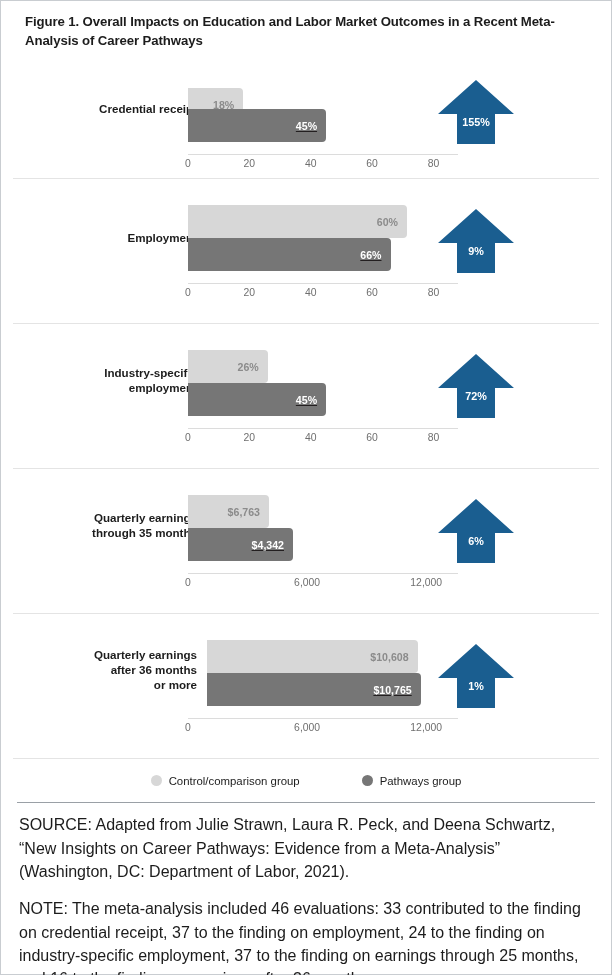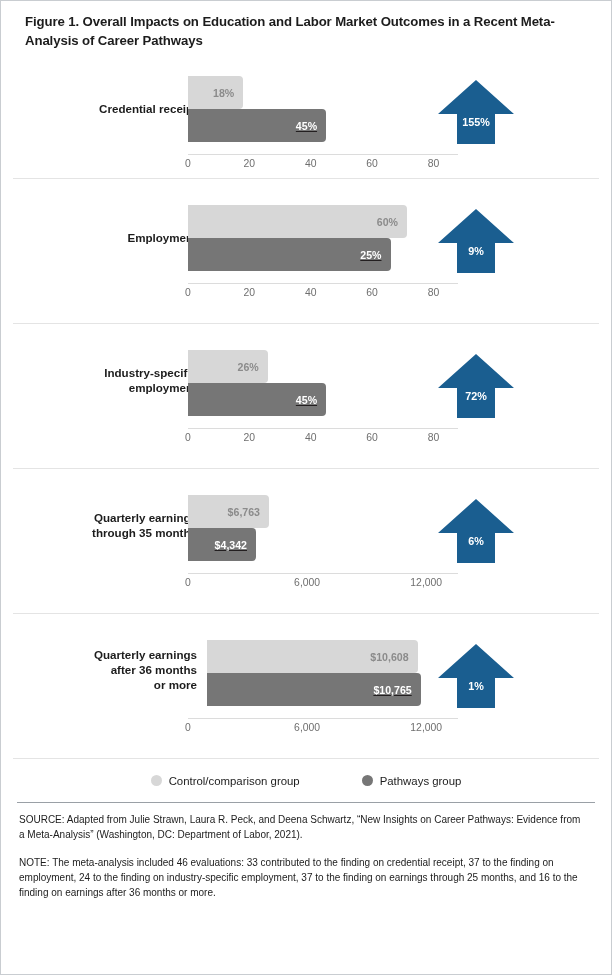--- a/index.html
+++ b/index.html
@@ -133,21 +133,21 @@
   .legend-dot.program { background: #767676; }
   .legend-text { font-size: 11.4px; color: #1c1c1c; }
 
   
   .notes-sep {
     border-top: 1px solid #9aa0a6;
     margin: 4px 16px 0 16px;
   }
   .note-block {
     padding: 10px 26px 0 18px;
-    font-size: 10px;
+    font-size: 16px;
     line-height: 1.46;
     color: #1c1c1c;
   }
   .note-block.second { padding-top: 14px; }
 </style>
 </head>
 <body>
 
 <div class="figure-frame">
 
@@ -155,21 +155,21 @@
 
   <div class="panels" id="panels">
       <div class="panel p1">
         <div class="panel-inner">
           <div class="cat-label" style="top: 46px;">
             <div>Credential receipt</div>
           </div>
           <div class="plot">
             <div class="bars" style="top: 20px;">
               <div class="bar-row">
-                <div class="bar control" style="width: 55.2273px;">
+                <div class="bar control" style="width: 55.2273px; margin-top: 12px;">
                   <span class="bar-val">18%</span>
                 </div>
               </div>
               <div class="bar-row">
                 <div class="bar program" style="width: 138.068px;">
                   <span class="bar-val">45%</span>
                 </div>
               </div>
             </div>
             <div class="axis" style="top: 98px;">
@@ -196,21 +196,21 @@
           </div>
           <div class="plot">
             <div class="bars" style="top: 26px;">
               <div class="bar-row">
                 <div class="bar control" style="width: 219px;">
                   <span class="bar-val">60%</span>
                 </div>
               </div>
               <div class="bar-row">
                 <div class="bar program" style="width: 202.5px;">
-                  <span class="bar-val">25%</span>
+                  <span class="bar-val">66%</span>
                 </div>
               </div>
             </div>
             <div class="axis" style="top: 104px;">
               <div class="axis-line" style="width: 270px;"></div>
               <div class="tick" style="left: 0px;">0</div>
               <div class="tick" style="left: 61.3636px;">20</div>
               <div class="tick" style="left: 122.727px;">40</div>
               <div class="tick" style="left: 184.091px;">60</div>
               <div class="tick" style="left: 245.455px;">80</div>
@@ -267,21 +267,21 @@
             <div>through 35 months</div>
           </div>
           <div class="plot">
             <div class="bars" style="top: 26px;">
               <div class="bar-row">
                 <div class="bar control" style="width: 81.0199px;">
                   <span class="bar-val">$6,763</span>
                 </div>
               </div>
               <div class="bar-row">
-                <div class="bar program" style="width: 68px;">
+                <div class="bar program" style="width: 105px;">
                   <span class="bar-val">$4,342</span>
                 </div>
               </div>
             </div>
             <div class="axis" style="top: 104px;">
               <div class="axis-line" style="width: 270px;"></div>
               <div class="tick" style="left: 0px;">0</div>
               <div class="tick" style="left: 119.118px;">6,000</div>
               <div class="tick" style="left: 238.235px;">12,000</div>
             </div>

